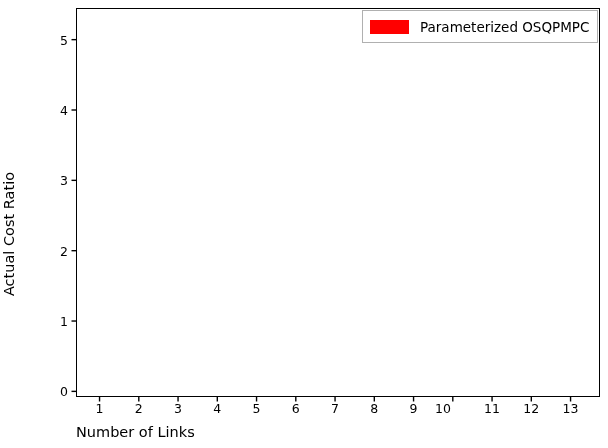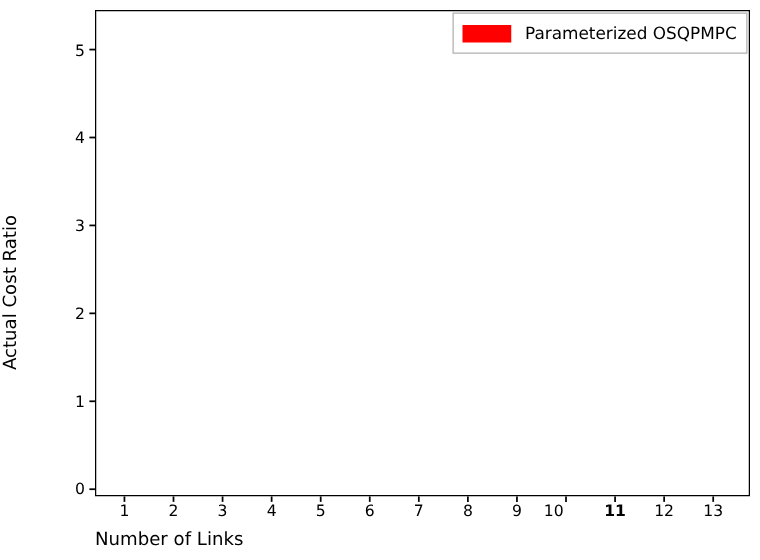--- a/index.html
+++ b/index.html
@@ -310,21 +310,21 @@
       <div class="xtick" style="left: 99.5506px;">1</div>
       <div class="xtick" style="left: 138.801px;">2</div>
       <div class="xtick" style="left: 178.052px;">3</div>
       <div class="xtick" style="left: 217.303px;">4</div>
       <div class="xtick" style="left: 256.554px;">5</div>
       <div class="xtick" style="left: 295.805px;">6</div>
       <div class="xtick" style="left: 335.056px;">7</div>
       <div class="xtick" style="left: 374.307px;">8</div>
       <div class="xtick" style="left: 413.558px;">9</div>
       <div class="xtick" style="left: 427px; margin-left: 16px;">10</div>
-      <div class="xtick" style="left: 492.06px; font-weight: bold;">11</div>
+      <div class="xtick" style="left: 492.06px;">11</div>
       <div class="xtick" style="left: 531.311px;">12</div>
       <div class="xtick" style="left: 570.562px;">13</div>
     </div>
 
   <div class="ylabel">
     <span>Actual Cost Ratio</span>
   </div>
   <div class="xlabel">Number of Links</div>
 
   <div id="legend">

